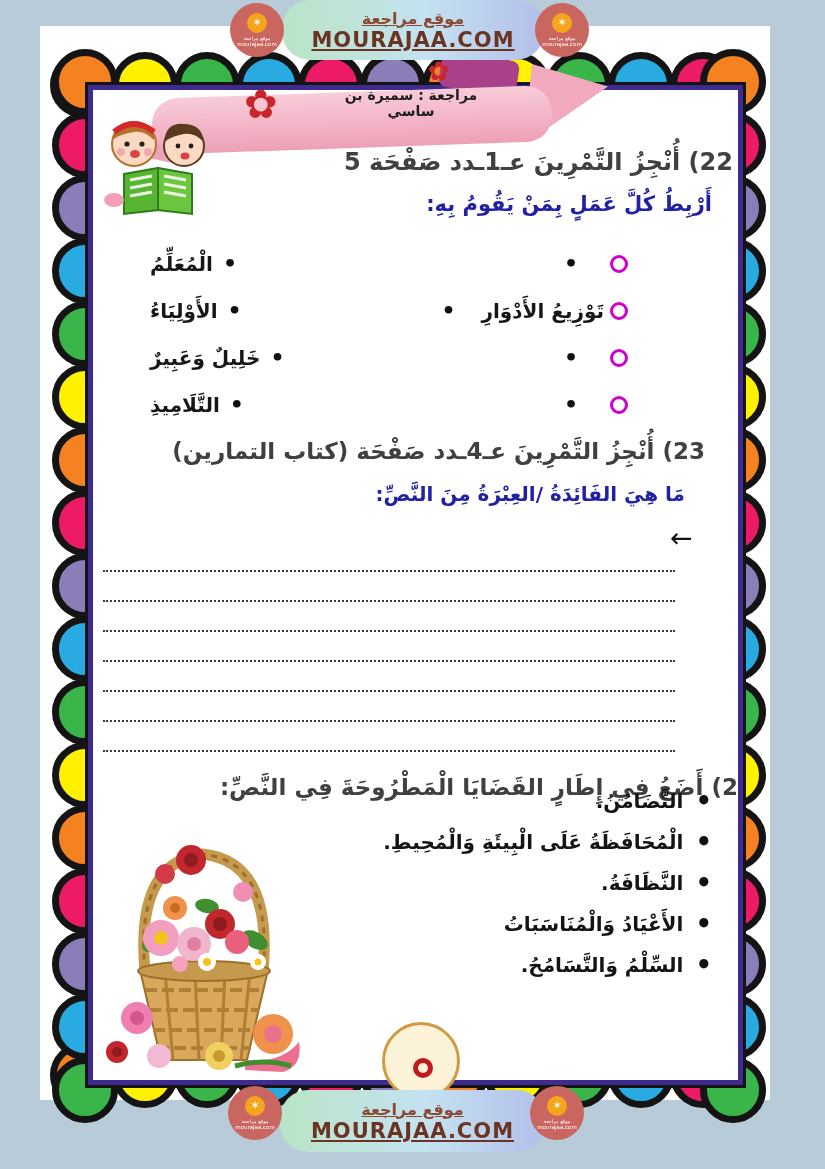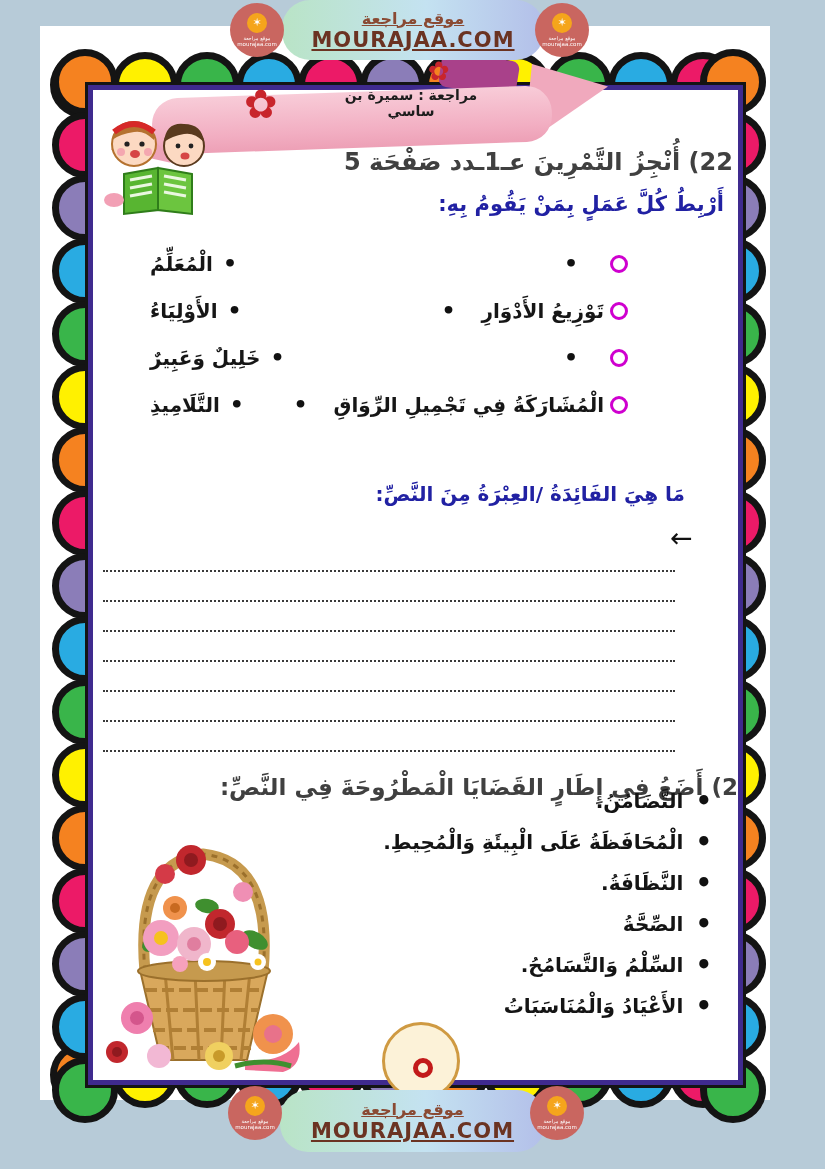--- a/index.html
+++ b/index.html
@@ -166,21 +166,21 @@
       <circle cx="95" cy="36" r="2.4" fill="#222"></circle>
     <ellipse cx="89" cy="46" rx="4.5" ry="3.6" fill="#d64545"></ellipse>
     <path d="M28 64 L62 58 L62 100 L28 104 Z" fill="#58b531" stroke="#2f7d1a" stroke-width="2"></path>
     <path d="M96 64 L62 58 L62 100 L96 104 Z" fill="#6cc53f" stroke="#2f7d1a" stroke-width="2"></path>
     <path d="M34 70 L56 66 M34 78 L56 74 M34 86 L56 82" stroke="#eaf7e0" stroke-width="3"></path>
     <path d="M68 66 L90 70 M68 74 L90 78 M68 82 L90 86" stroke="#eaf7e0" stroke-width="3"></path>
     <ellipse cx="18" cy="90" rx="10" ry="7" fill="#f2a0b5"></ellipse>
   </svg>
 
   <div class="ttl" style="right:92px;top:148px;font-size:24px;">22) أُنْجِزُ التَّمْرِينَ عـ1ـدد صَفْحَة 5</div>
-  <div class="sub" style="right:101px;top:192px;font-size:21px;">أَرْبِطُ كُلَّ عَمَلٍ بِمَنْ يَقُومُ بِهِ:</div>
+  <div class="sub" style="right:113px;top:192px;font-size:21px;">أَرْبِطُ كُلَّ عَمَلٍ بِمَنْ يَقُومُ بِهِ:</div>
 
   <div class="match">
     <div class="match-row">
       <div class="m-task">
           <span class="ring"></span>
           <span class="mdot">•</span>
         </div>
       <div class="m-actor">
           <span class="mdot">•</span>
           <span>الْمُعَلِّمُ</span>
@@ -203,50 +203,49 @@
           <span class="mdot">•</span>
         </div>
       <div class="m-actor">
           <span class="mdot">•</span>
           <span>خَلِيلٌ وَعَبِيرٌ</span>
         </div>
     </div>
     <div class="match-row">
       <div class="m-task">
           <span class="ring"></span>
-          <span>الْمُشَارَكَةُ فِي تَجْمِيلِ الرِّوَاقِ</span>
           <span class="mdot">•</span>
         </div>
       <div class="m-actor">
           <span class="mdot">•</span>
           <span>التَّلَامِيذِ</span>
         </div>
     </div>
   </div>
 
+  <div class="ttl" style="right:120px;top:438px;font-size:23px;">23) أُنْجِزُ التَّمْرِينَ عـ4ـدد صَفْحَة (كتاب التمارين)</div>
   <div class="sub" style="right:140px;top:482px;font-size:20px;">مَا هِيَ الفَائِدَةُ /العِبْرَةُ مِنَ النَّصِّ:</div>
   <div class="arrow">←</div>
   <div class="answers" id="answer-lines">
       <div class="dotline"></div>
       <div class="dotline"></div>
       <div class="dotline"></div>
       <div class="dotline"></div>
       <div class="dotline"></div>
       <div class="dotline"></div>
       <div class="dotline"></div>
     </div>
 
   <div class="ttl" style="right:87px;top:774px;font-size:23px;">2)  أَضَعُ فِي إِطَارٍ القَضَايَا الْمَطْرُوحَةَ فِي النَّصِّ:</div>
   <div class="issues">
     <div class="issue">التَّضَامُنُ.</div>
     <div class="issue">الْمُحَافَظَةُ عَلَى الْبِيئَةِ وَالْمُحِيطِ.</div>
     <div class="issue">النَّظَافَةُ.</div>
-    <div class="issue">الصِّحَّةُ</div>
+    <div class="issue">الأَعْيَادُ وَالْمُنَاسَبَاتُ</div>
     <div class="issue">السِّلْمُ وَالتَّسَامُحُ.</div>
-    <div class="issue">الأَعْيَادُ وَالْمُنَاسَبَاتُ</div>
   </div>
 
   <svg class="illus" style="left:95px;top:822px;" width="218" height="252" viewBox="0 0 218 252">
     <path d="M50 150 Q40 40 108 32 Q178 40 168 150" fill="none" stroke="#c69a4e" stroke-width="11"></path>
     <path d="M50 150 Q40 40 108 32 Q178 40 168 150" fill="none" stroke="#9b702c" stroke-width="3" stroke-dasharray="6 6"></path>
     <path d="M45 148 L173 148 L152 238 L66 238 Z" fill="#d9a85c" stroke="#9b702c" stroke-width="2"></path>
     <path d="M50 168 L168 168 M54 188 L164 188 M58 208 L160 208 M62 226 L156 226" stroke="#b07f35" stroke-width="4" stroke-dasharray="12 5"></path>
     <path d="M70 150 L78 238 M100 150 L104 238 M130 150 L126 238 M155 150 L146 238" stroke="#b07f35" stroke-width="3"></path>
     <ellipse cx="109" cy="149" rx="66" ry="10" fill="#c69a4e" stroke="#9b702c" stroke-width="2"></ellipse>
     <g>

